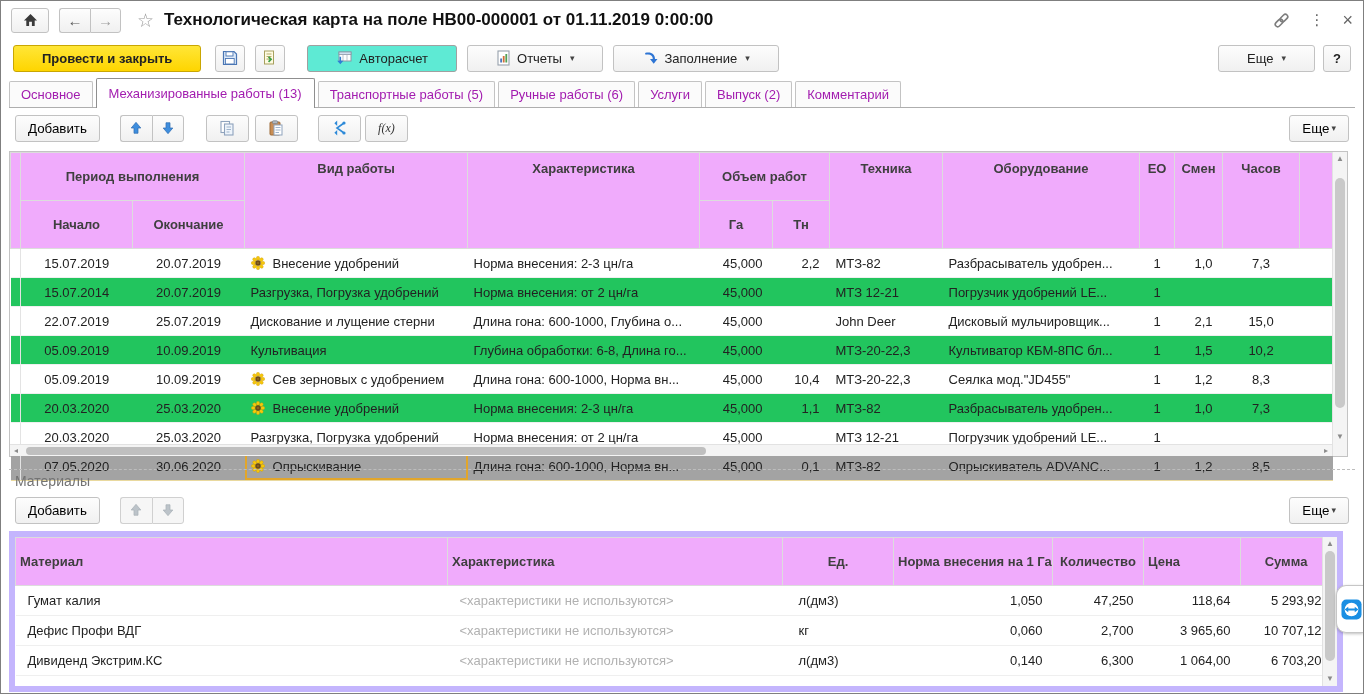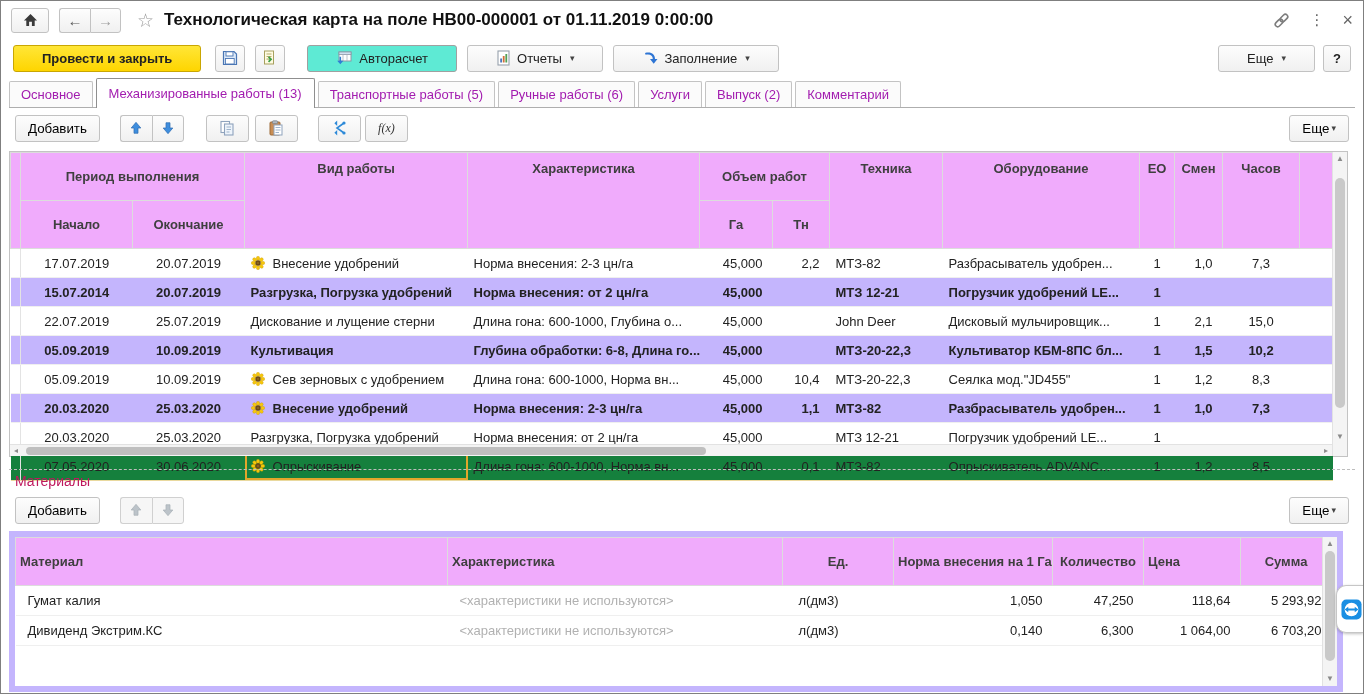--- a/index.html
+++ b/index.html
@@ -52,41 +52,41 @@
   .toolbar-right{margin-left:auto;}
   .fx{font-style:italic;font-family:"Liberation Serif","DejaVu Serif",serif;font-size:12px;color:#333;}
 
   
   .works-grid-box{position:absolute;top:150px;left:8px;width:1339px;height:306px;border:1px solid #c3c3c3;background:#fff;}
   table.grid{border-collapse:collapse;table-layout:fixed;font-size:13px;}
   .works-grid-box table.grid{width:1322px;}
   .grid thead th{background:#f0abfc;border:1px solid #dcdcdc;font-weight:bold;color:#3f3f3f;height:30px;padding:16px 4px;white-space:nowrap;overflow:hidden;}
   .grid thead th.toptext{vertical-align:top;padding-top:8px;}
   .grid td{height:29px;border-bottom:1px solid #efefef;white-space:nowrap;overflow:hidden;padding:0 6px;background:#fff;}
-  .grid tr.alt td{background:#c4b5fd;font-weight:bold;}
-  .grid tr.selected td{background:#15803d;border-bottom-color:#e9d99e;}
+  .grid tr.alt td{background:#22c55e;}
+  .grid tr.selected td{background:#a3a3a3;border-bottom-color:#e9d99e;}
   .grid td.focused{box-shadow:inset 0 0 0 2px #e2a62b;}
   td.c-marker{padding:0;border-right:1px solid #e3e3e3;}
   td.c-date{text-align:center;}
   td.c-num{text-align:right;padding-right:10px;}
   td.c-center{text-align:center;}
   .workcell{display:flex;align-items:center;gap:7px;}
   .suncell{display:inline-flex;width:15px;justify-content:center;}
 
   
   .vscroll{position:absolute;top:0;bottom:0;right:0;width:15px;background:#f4f4f4;border-left:1px solid #e2e2e2;}
   .vthumb{position:absolute;left:2px;right:2px;background:#c9c9c9;border-radius:6px;}
   .sarrow{position:absolute;left:0;right:0;text-align:center;font-size:8px;color:#8a8a8a;line-height:12px;}
   .hscroll{position:absolute;left:0;right:15px;bottom:0;height:12px;background:#f4f4f4;border-top:1px solid #e2e2e2;}
   .hthumb{position:absolute;top:2px;height:8px;background:#bfbfbf;border-radius:5px;}
   .harrow{position:absolute;top:0;bottom:0;width:12px;font-size:8px;color:#8a8a8a;display:flex;align-items:center;justify-content:center;}
 
   
   .splitter{position:absolute;top:468px;left:8px;right:8px;border-top:1px dashed #bdbdbd;cursor:row-resize;}
-  .mat-title{position:absolute;top:472px;left:14px;font-size:14px;color:#be185d;}
+  .mat-title{position:absolute;top:472px;left:14px;font-size:14px;color:#737373;}
   .mattoolbar{position:absolute;top:494px;left:14px;right:14px;height:30px;display:flex;align-items:center;}
   .tbtn.disabled{cursor:default;background:#f6f6f6;border-color:#d0d0d0;}
   .mat-grid-box{position:absolute;top:530px;left:8px;width:1334px;height:161px;border:6px solid #c4b5fd;background:#fff;overflow:hidden;}
   .mat-grid-box table.grid{width:1316px;}
   .mat-grid-box td{height:30px;}
   td.m-name{padding-left:12px;}
   td.m-char{color:#b1b1b1;padding-left:12px;}
   td.m-unit{padding-left:16px;}
   th.h-left{text-align:left;padding-left:12px;}
 
@@ -285,21 +285,21 @@
         <tr>
           <th>Начало</th>
           <th>Окончание</th>
           <th>Га</th>
           <th>Тн</th>
         </tr>
       </thead>
       <tbody id="works-body">
           <tr>
             <td class="c-marker"></td>
-            <td class="c-date">17.07.2019</td>
+            <td class="c-date">15.07.2019</td>
             <td class="c-date">20.07.2019</td>
             <td>
               <span class="workcell">
                 <span class="suncell">
                   <svg width="14" height="14" viewBox="0 0 16 16">
                     <ellipse cx="8" cy="2.6" rx="1.9" ry="2.4" fill="#f6c70c" stroke="#c99700" stroke-width="0.4" transform="rotate(0 8 8)"></ellipse>
                     <ellipse cx="8" cy="2.6" rx="1.9" ry="2.4" fill="#f6c70c" stroke="#c99700" stroke-width="0.4" transform="rotate(45 8 8)"></ellipse>
                     <ellipse cx="8" cy="2.6" rx="1.9" ry="2.4" fill="#f6c70c" stroke="#c99700" stroke-width="0.4" transform="rotate(90 8 8)"></ellipse>
                     <ellipse cx="8" cy="2.6" rx="1.9" ry="2.4" fill="#f6c70c" stroke="#c99700" stroke-width="0.4" transform="rotate(135 8 8)"></ellipse>
                     <ellipse cx="8" cy="2.6" rx="1.9" ry="2.4" fill="#f6c70c" stroke="#c99700" stroke-width="0.4" transform="rotate(180 8 8)"></ellipse>
@@ -561,20 +561,29 @@
           <tr>
             <td class="m-name">Гумат калия</td>
             <td class="m-char">&lt;характеристики не используются&gt;</td>
             <td class="m-unit">л(дм3)</td>
             <td class="c-num">1,050</td>
             <td class="c-num">47,250</td>
             <td class="c-num">118,64</td>
             <td class="c-num">5 293,92</td>
           </tr>
           <tr>
+            <td class="m-name">Дефис Профи ВДГ</td>
+            <td class="m-char">&lt;характеристики не используются&gt;</td>
+            <td class="m-unit">кг</td>
+            <td class="c-num">0,060</td>
+            <td class="c-num">2,700</td>
+            <td class="c-num">3 965,60</td>
+            <td class="c-num">10 707,12</td>
+          </tr>
+          <tr>
             <td class="m-name">Дивиденд Экстрим.КС</td>
             <td class="m-char">&lt;характеристики не используются&gt;</td>
             <td class="m-unit">л(дм3)</td>
             <td class="c-num">0,140</td>
             <td class="c-num">6,300</td>
             <td class="c-num">1 064,00</td>
             <td class="c-num">6 703,20</td>
           </tr>
         </tbody>
     </table>

